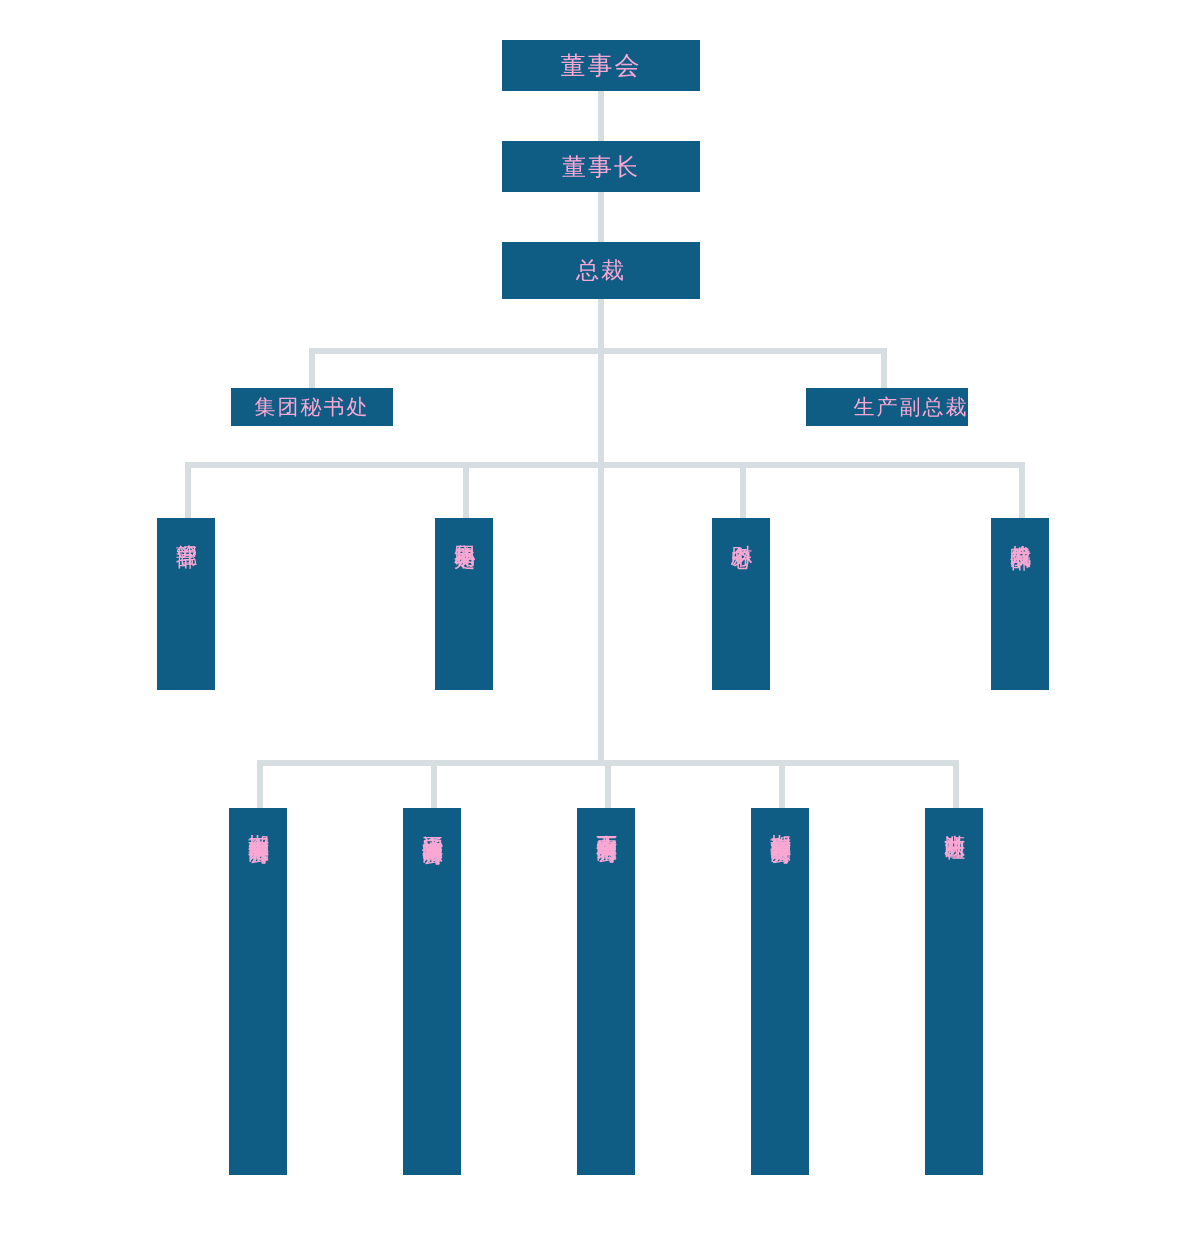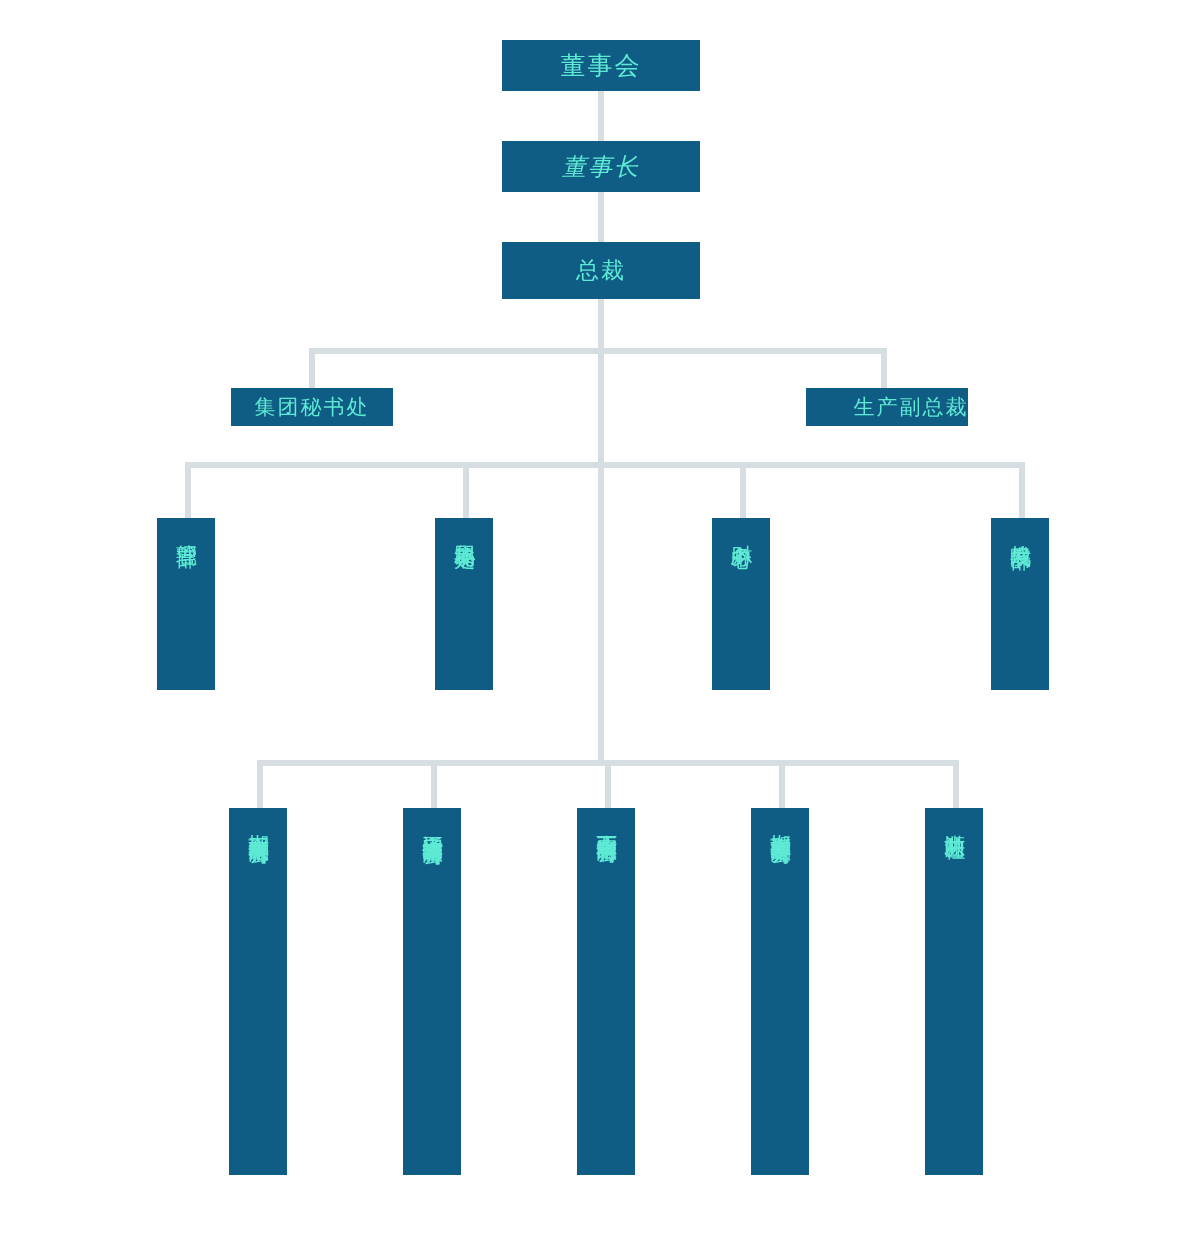--- a/index.html
+++ b/index.html
@@ -21,21 +21,21 @@
   
   .conn {
     position: absolute;
     background: #d7dee1;
   }
 
   
   .node {
     position: absolute;
     background: #0f5c84;
-    color: #5eead4;
+    color: #f9a8d4;
     box-sizing: border-box;
   }
 
   
   .node.horiz {
     display: flex;
     align-items: center;
     justify-content: center;
     text-align: center;
     letter-spacing: 2px;
@@ -94,21 +94,21 @@
   <div class="conn" style="left:257px; top:760px; width:6px; height:48px;"></div>
   <div class="conn" style="left:431px; top:760px; width:6px; height:48px;"></div>
   <div class="conn" style="left:605px; top:760px; width:6px; height:48px;"></div>
   <div class="conn" style="left:779px; top:760px; width:6px; height:48px;"></div>
   <div class="conn" style="left:953px; top:760px; width:6px; height:48px;"></div>
 
   <div class="node horiz" style="left:502px; top:40px; width:198px; height:51px;">
     <span class="label t-lvl1">董事会</span>
   </div>
 
-  <div class="node horiz" style="left:502px; top:141px; width:198px; height:51px;font-style:italic;">
+  <div class="node horiz" style="left:502px; top:141px; width:198px; height:51px;">
     <span class="label t-lvl2">董事长</span>
   </div>
 
   <div class="node horiz" style="left:502px; top:242px; width:198px; height:57px;">
     <span class="label t-lvl3">总裁</span>
   </div>
 
   <div class="node horiz" style="left:231px; top:388px; width:162px; height:38px;">
     <span class="label t-vp">集团秘书处</span>
   </div>

